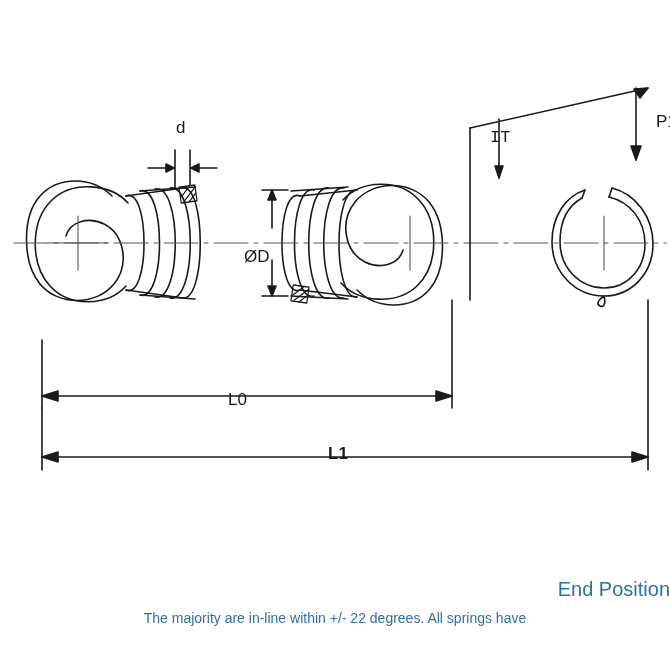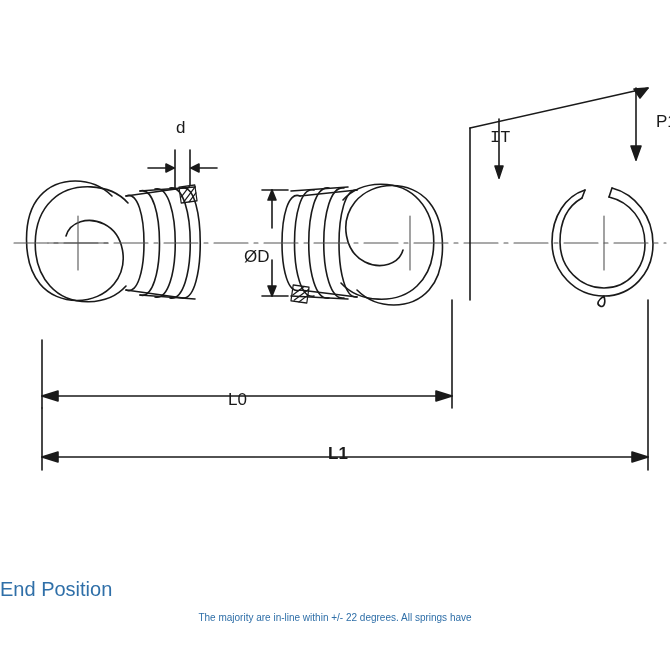--- a/index.html
+++ b/index.html
@@ -19,34 +19,34 @@
     height: 670px;
   }
   #drawing {
     position: absolute;
     top: 0;
     left: 0;
   }
   .cap-title {
     position: absolute;
     width: 670px;
-    text-align: left;
+    text-align: right;
     left: 0;
     top: 578px;
     font-size: 20px;
     color: #2f6fa8;
     font-family: "Liberation Sans", sans-serif;
   }
   .cap-body {
     position: absolute;
     width: 620px;
     left: 25px;
     top: 608px;
     text-align: center;
-    font-size: 10px;
+    font-size: 14px;
     line-height: 20px;
     color: #2f6fa8;
     font-family: "Liberation Sans", sans-serif;
   }
   .lbl {
     position: absolute;
     font-size: 17px;
     color: #1a1a1a;
     font-family: "Liberation Sans", sans-serif;
     white-space: nowrap;

